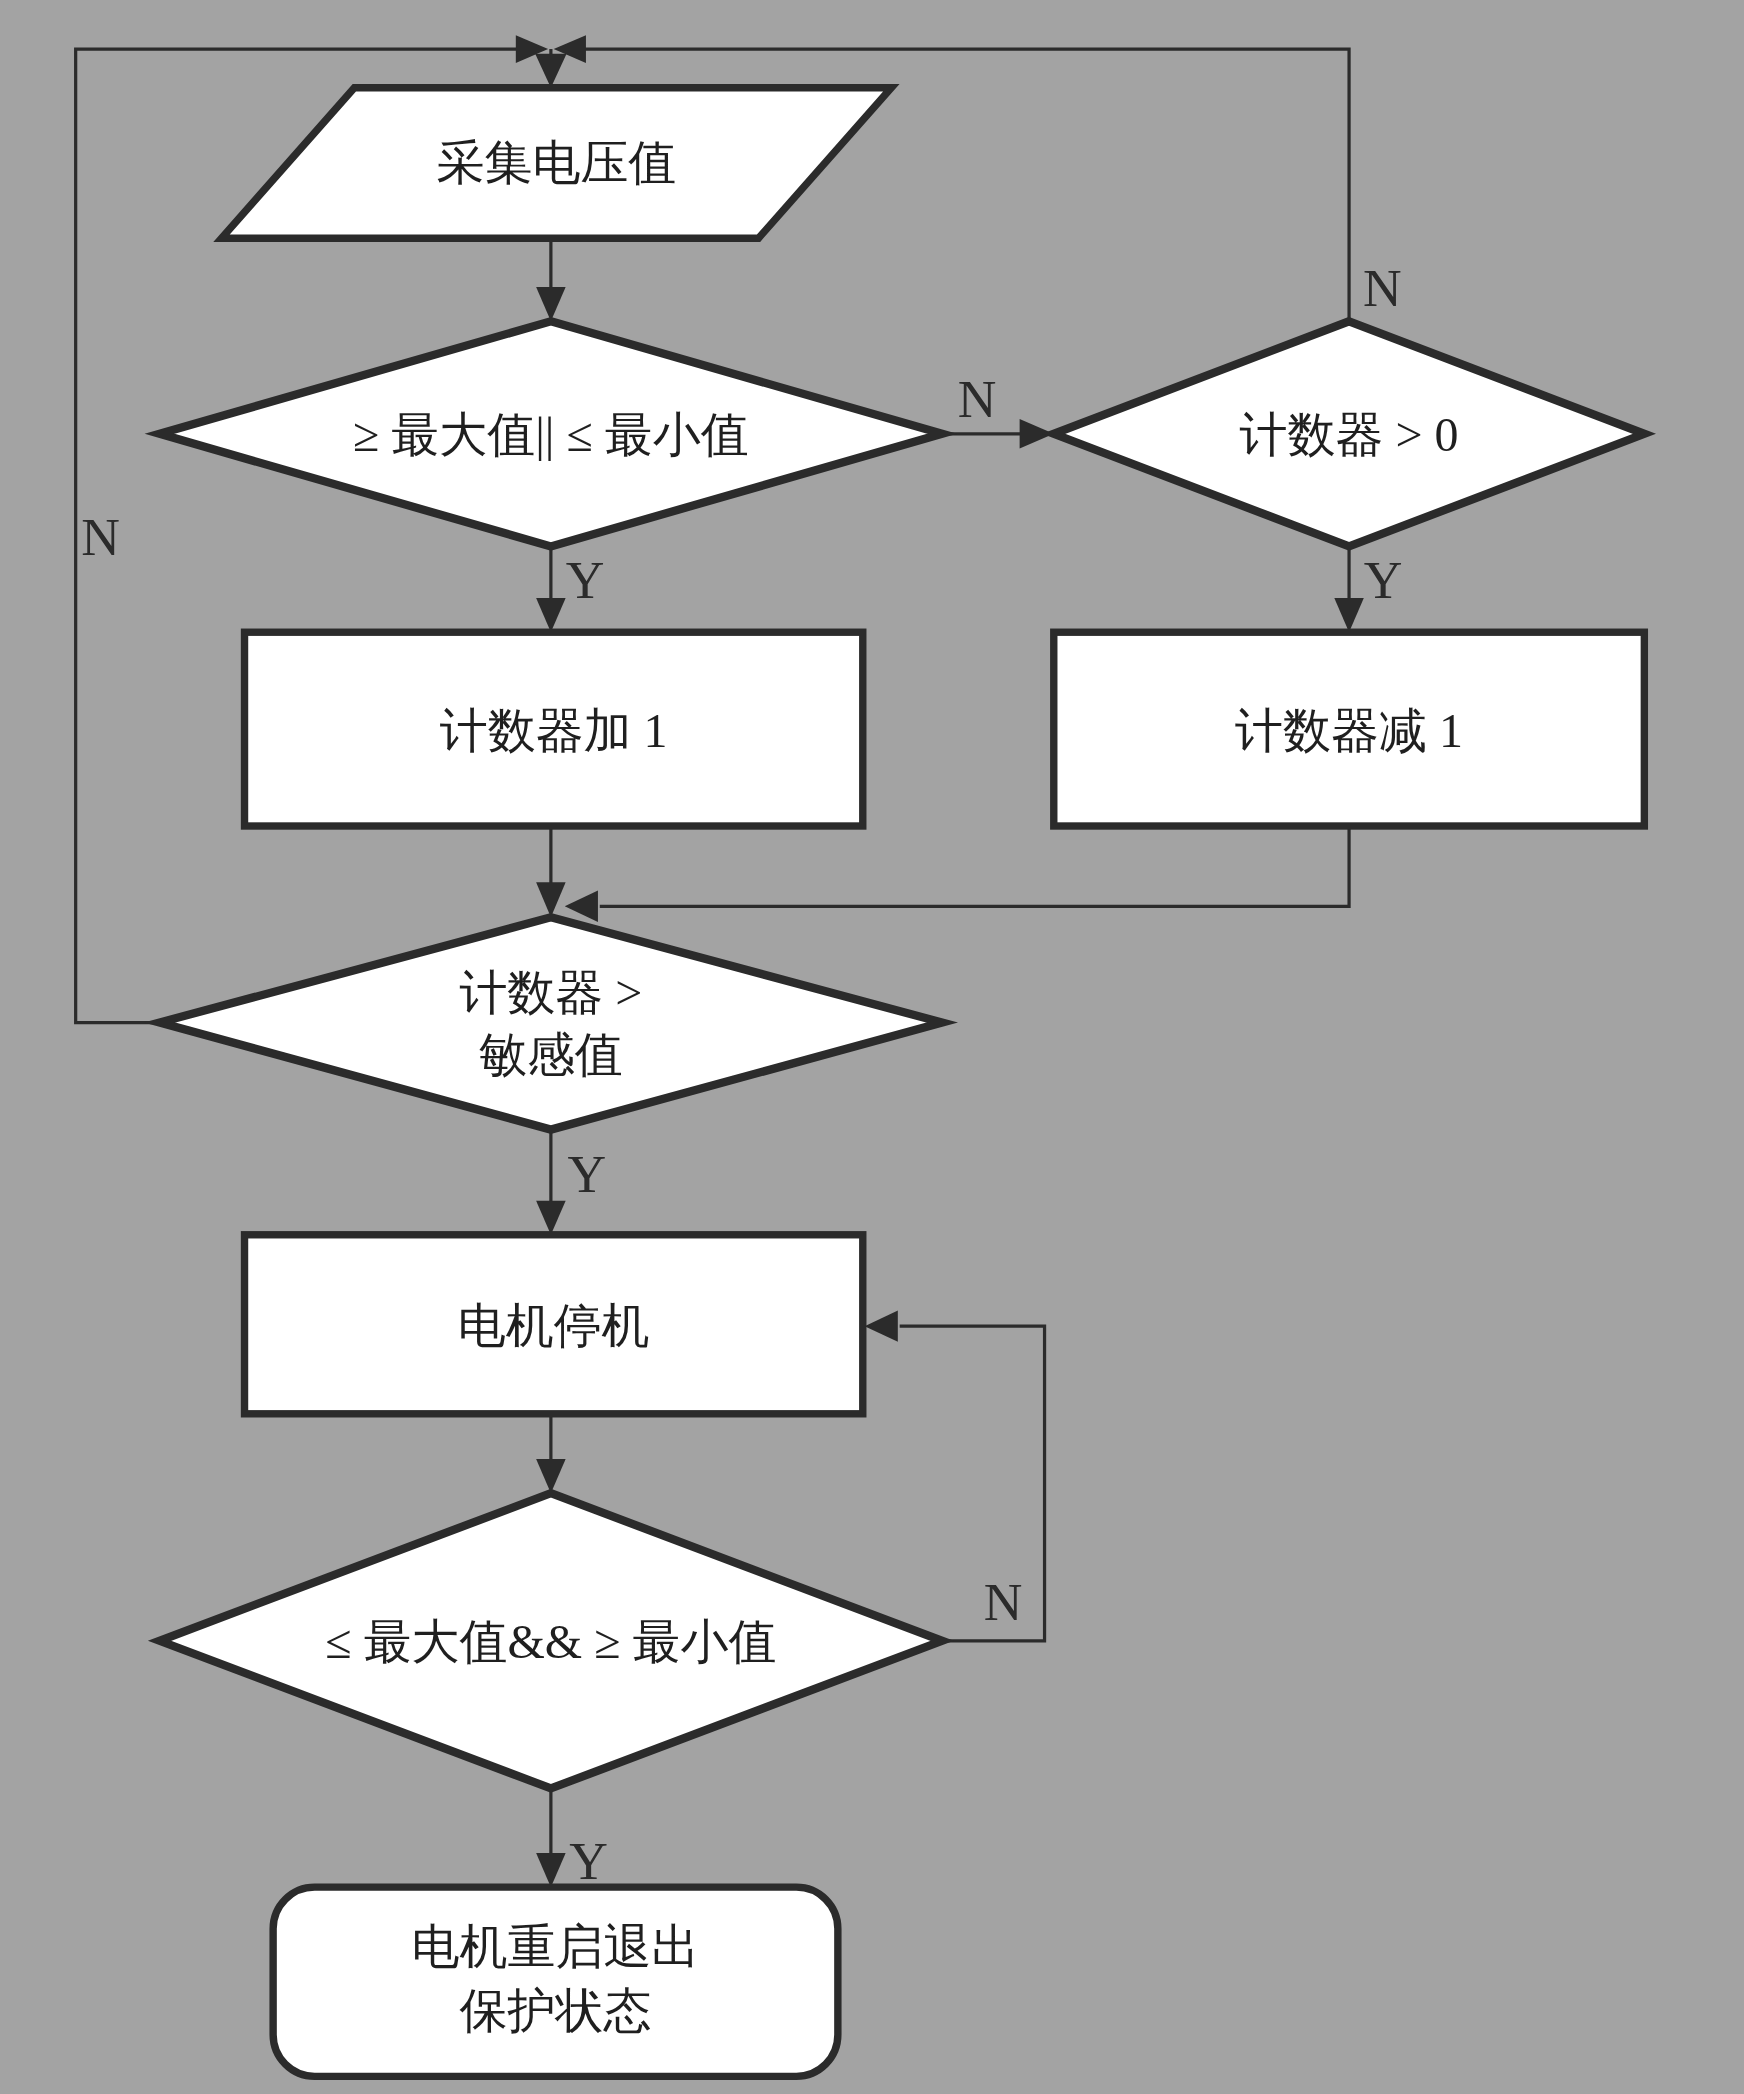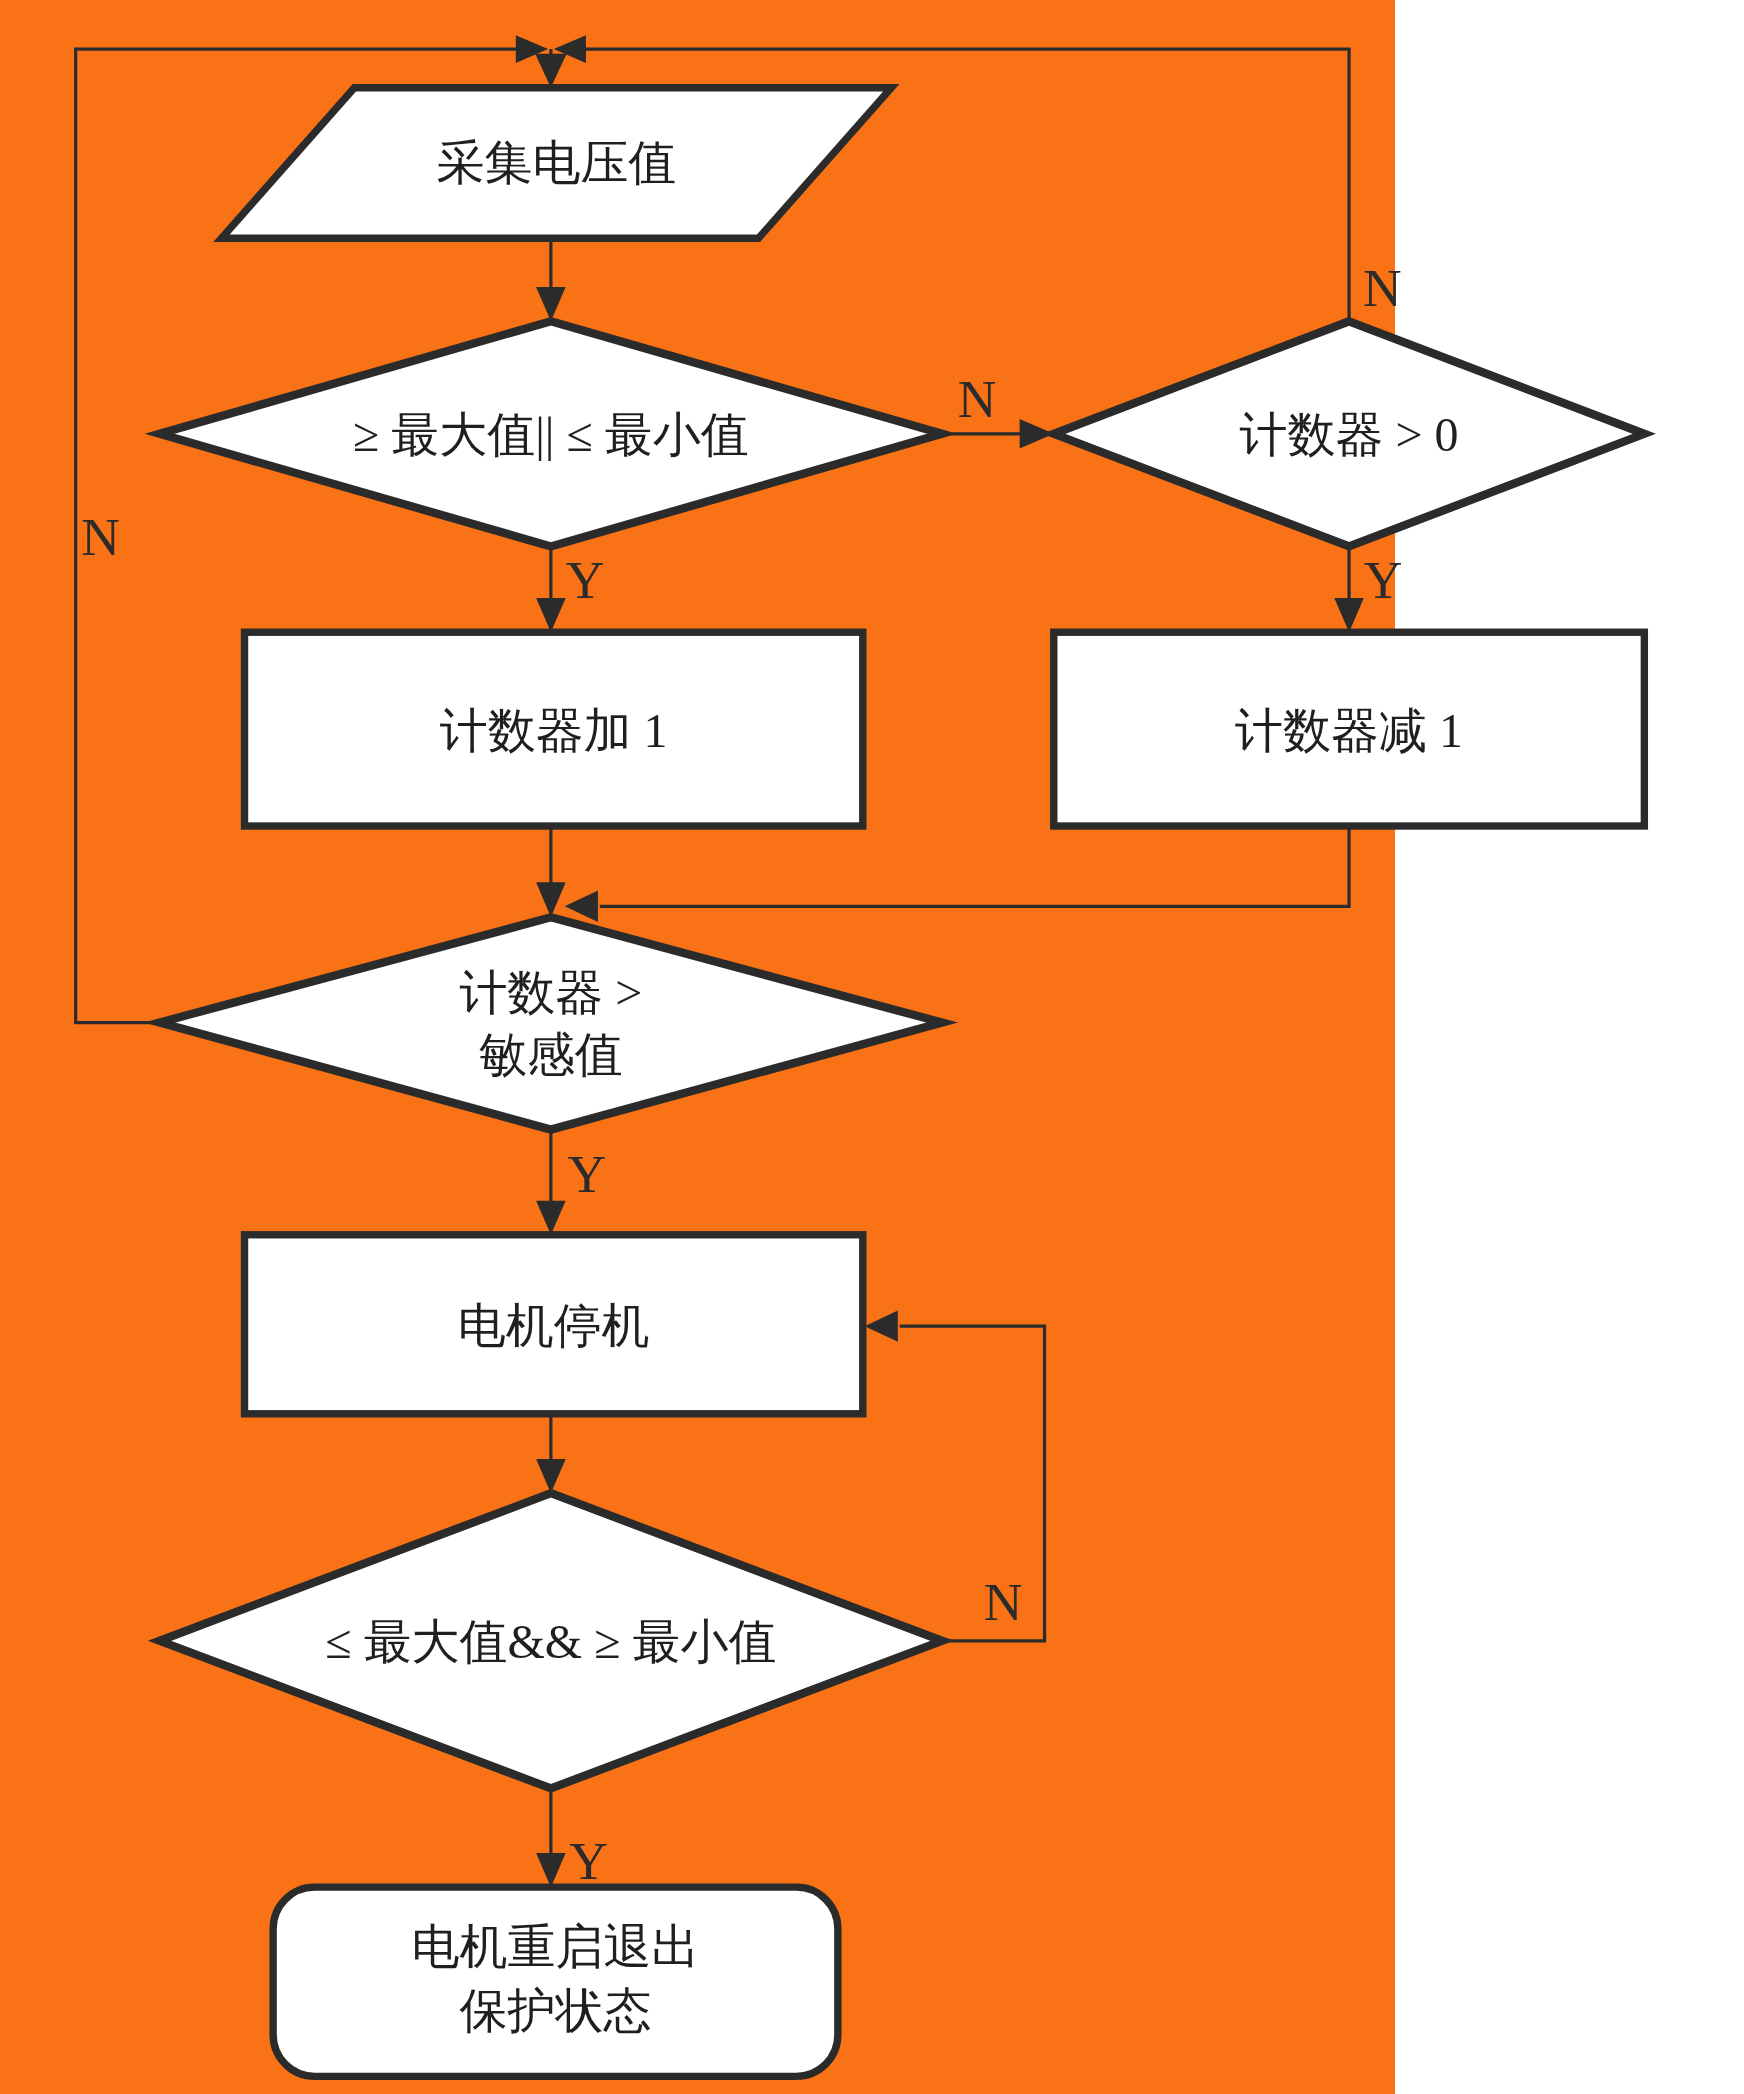--- a/index.html
+++ b/index.html
@@ -1,16 +1,16 @@
 <!DOCTYPE html>
 <html style="font-size:14.8px"><head>
 <meta charset="utf-8">
 <style>
   html, body { margin: 0; padding: 0; background: #ffffff; }
-  .canvas { width: 1395px; height: 2094px; background: #f97316; position: relative; }
+  .canvas { width: 1744px; height: 2094px; background: #a3a3a3; position: relative; }
   svg { display: block; }
   .shape { fill: #ffffff; stroke: #2b2b2b; stroke-width: 8; stroke-linejoin: miter; }
   .diamond { fill: #ffffff; stroke: #2b2b2b; stroke-width: 9; stroke-linejoin: miter; }
   .thin { fill: none; stroke: #2b2b2b; stroke-width: 3.5; }
   .ah { fill: #2b2b2b; stroke: none; }
   .cjk {
     font-family: "Liberation Serif", "DejaVu Serif", serif;
     font-size: 52px; fill: #1f1f1f; text-anchor: middle;
   }
   .edge-lbl {

